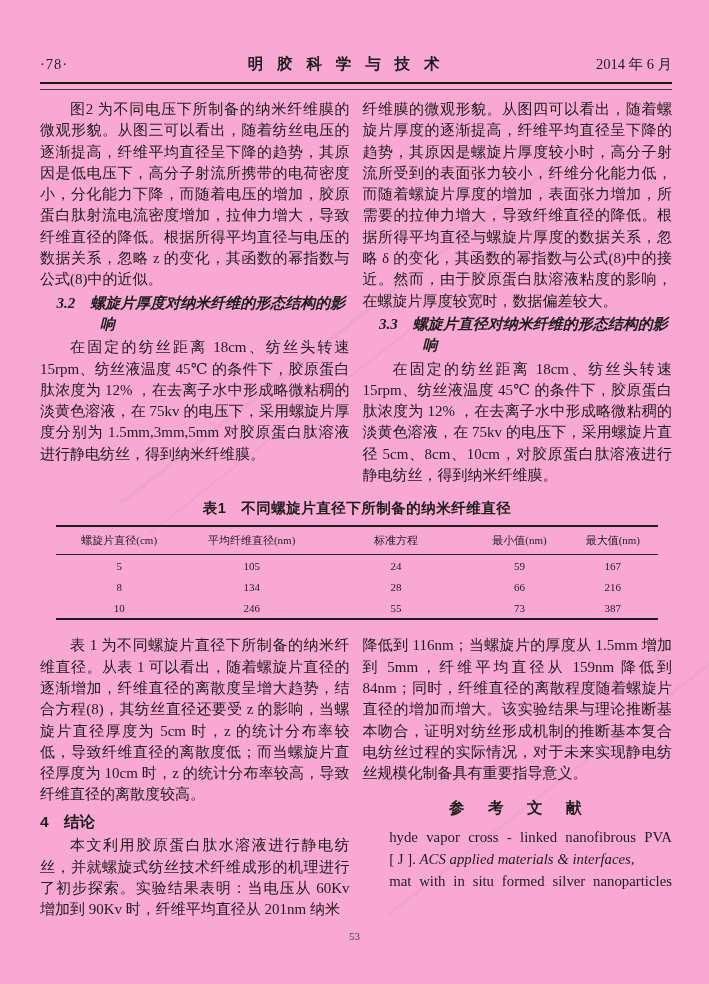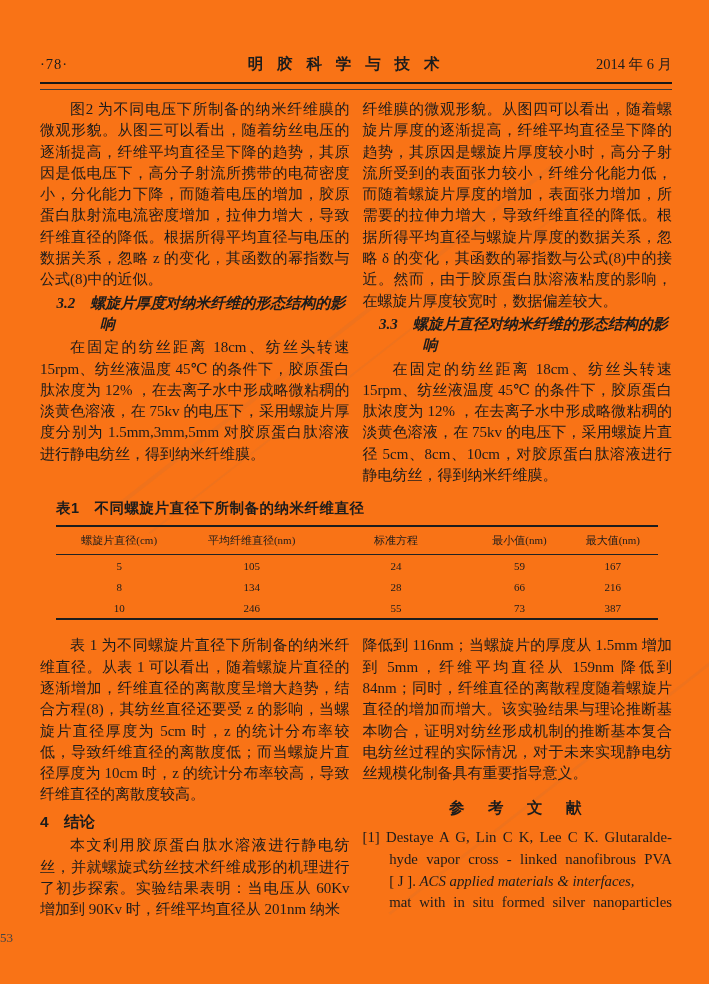--- a/index.html
+++ b/index.html
@@ -1,21 +1,21 @@
 <!DOCTYPE html>
 <html><head>
 <meta charset="utf-8">
 <style>
   html, body { margin: 0; padding: 0; background: #ffffff; }
   .page {
     position: relative;
     width: 709px;
     height: 984px;
     margin: 0 auto;
-    background: #f97316;
+    background: #f9a8d4;
     overflow: hidden;
     font-family: "Liberation Serif", "DejaVu Serif", serif;
     color: #1c1c1c;
   }
   
   .wm { position: absolute; inset: 0; pointer-events: none; }
   .wm .wline {
     position: absolute; width: 560px; height: 0;
     border-top: 4px solid rgba(110,110,110,0.07);
     transform: rotate(-38deg);
@@ -55,21 +55,21 @@
     font-style: italic; font-weight: 600;
     font-family: "Liberation Serif", "DejaVu Serif", serif;
   }
   .h-bold {
     margin: 5px 0 3px 0; font-size: 15.5px; line-height: 21.5px;
     font-weight: bold; font-family: "Liberation Sans", "DejaVu Sans", sans-serif;
   }
 
   .table-block { margin: 13px 14px 0 16px; }
   .tcaption {
-    font-weight: bold; font-size: 14.5px;
+    text-align: center; font-weight: bold; font-size: 14.5px;
     font-family: "Liberation Sans", "DejaVu Sans", sans-serif;
     margin-bottom: 7px; letter-spacing: 0.5px;
   }
   table.data {
     width: 100%; border-collapse: collapse;
     border-top: 2.2px solid #1d1d1d; border-bottom: 2.2px solid #1d1d1d;
     font-size: 11px;
   }
   table.data thead th {
     font-weight: normal; padding: 6px 0 6px 0; text-align: center;
@@ -84,21 +84,21 @@
     font-size: 15.5px; margin: 14px 0 8px 0;
   }
   .ref { font-size: 14.8px; line-height: 21.6px; }
   .ref-line { margin: 0; }
   .ref-cont { padding-left: 1.8em; }
   .just { text-align: justify; text-align-last: justify; }
   .ref em { font-style: italic; }
 
   .pageno {
     position: absolute; left: 0; right: 0; top: 930px;
-    font-size: 13px; color: #454545;
+    text-align: center; font-size: 11px; color: #454545;
   }
 </style>
 </head>
 <body>
 
 <div class="page">
 
   <div class="wm">
     <div class="wline w1"></div>
     <div class="wline w2"></div>
@@ -175,21 +175,20 @@
     <div class="cols lower">
       <div class="col">
         <p class="body ind">表 1 为不同螺旋片直径下所制备的纳米纤维直径。从表 1 可以看出，随着螺旋片直径的逐渐增加，纤维直径的离散度呈增大趋势，结合方程(8)，其纺丝直径还要受 z 的影响，当螺旋片直径厚度为 5cm 时，z 的统计分布率较低，导致纤维直径的离散度低；而当螺旋片直径厚度为 10cm 时，z 的统计分布率较高，导致纤维直径的离散度较高。</p>
         <p class="h-bold">4　结论</p>
         <p class="body ind">本文利用胶原蛋白肽水溶液进行静电纺丝，并就螺旋式纺丝技术纤维成形的机理进行了初步探索。实验结果表明：当电压从 60Kv 增加到 90Kv 时，纤维平均直径从 201nm 纳米</p>
       </div>
       <div class="col">
         <p class="body">降低到 116nm；当螺旋片的厚度从 1.5mm 增加到 5mm，纤维平均直径从 159nm 降低到 84nm；同时，纤维直径的离散程度随着螺旋片直径的增加而增大。该实验结果与理论推断基本吻合，证明对纺丝形成机制的推断基本复合电纺丝过程的实际情况，对于未来实现静电纺丝规模化制备具有重要指导意义。</p>
         <div class="refs-heading">参　考　文　献</div>
         <div class="ref">
-          <div class="ref-line just">[1] Destaye A G, Lin C K, Lee C K. Glutaralde-</div>
           <div class="ref-line just ref-cont">hyde vapor cross - linked nanofibrous PVA</div>
           <div class="ref-line ref-cont"><span>[ J ]. </span><em>ACS applied materials &amp; interfaces,</em></div>
           <div class="ref-line just ref-cont">mat with in situ formed silver nanoparticles</div>
         </div>
       </div>
     </div>
 
   </div>
 
   <div class="pageno">53</div>

